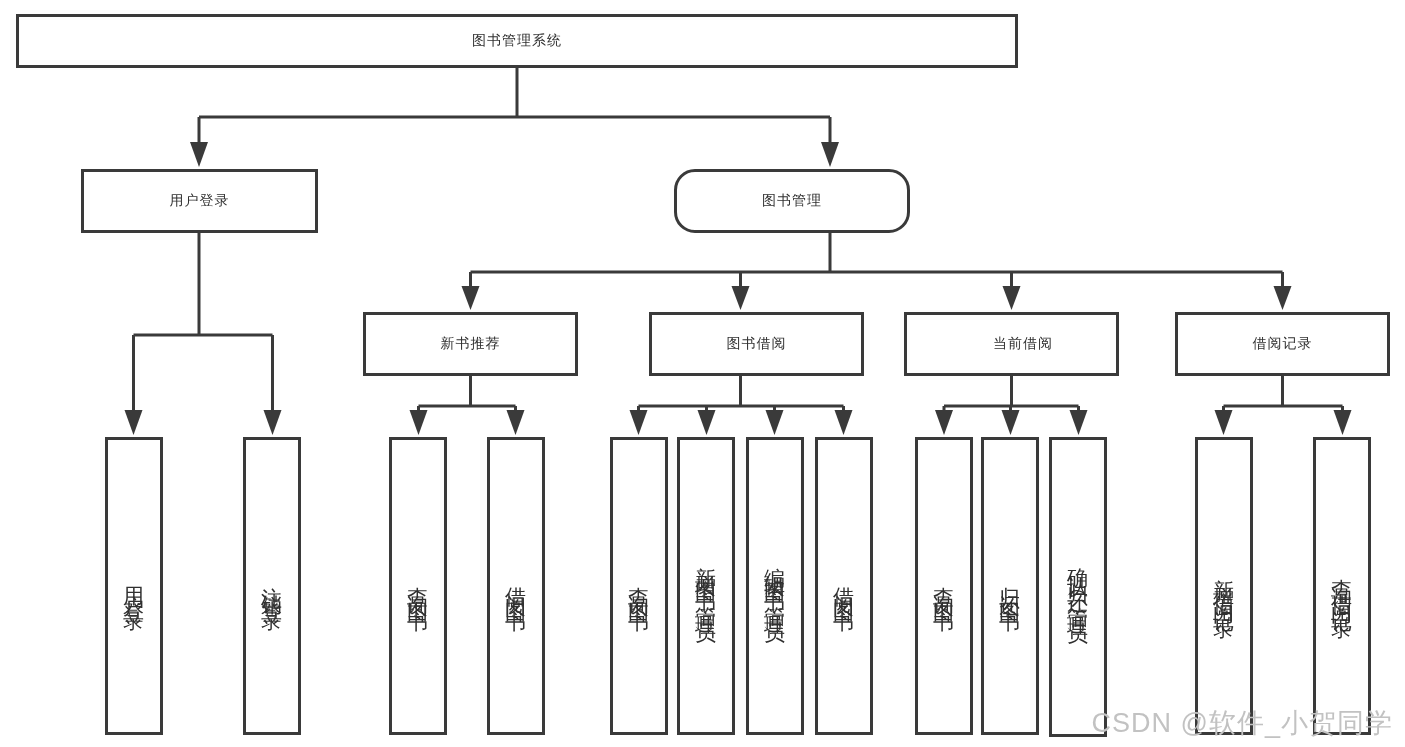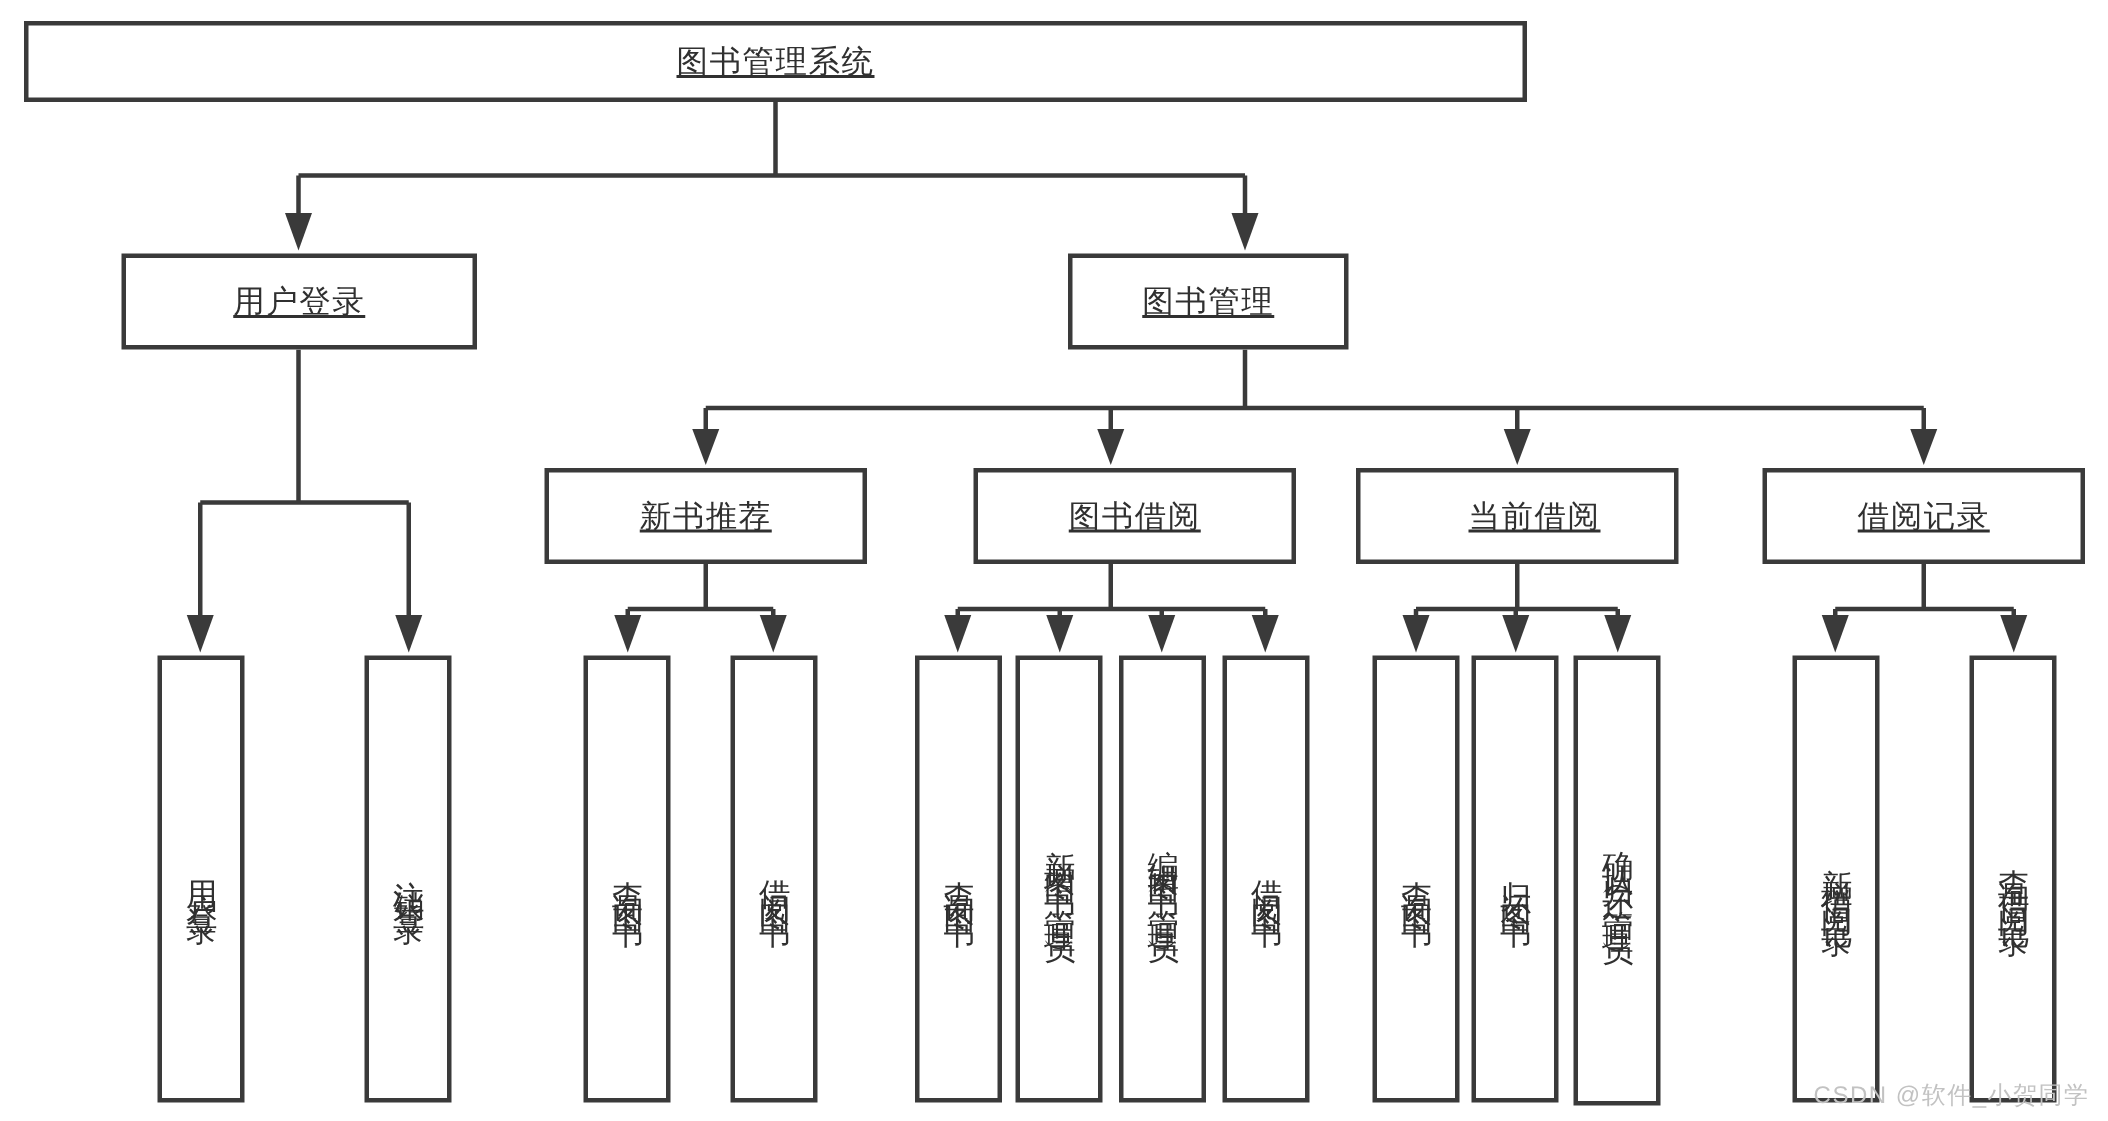--- a/index.html
+++ b/index.html
@@ -5,28 +5,28 @@
   html,body{margin:0;padding:0;background:#ffffff;}
   .canvas{
     position:relative;width:1405px;height:747px;background:#ffffff;overflow:hidden;
     font-family:"Liberation Sans",sans-serif;color:#303030;
   }
   .connectors{position:absolute;left:0;top:0;z-index:1;}
   .node{
     position:absolute;box-sizing:border-box;border:3px solid #3a3a3a;background:#ffffff;
     display:flex;align-items:center;justify-content:center;z-index:2;
   }
-  .node.h span{font-size:21px;letter-spacing:1px;white-space:nowrap;text-decoration:underline;}
+  .node.h span{font-size:14px;letter-spacing:1px;white-space:nowrap;}
   .node.v span{
     writing-mode:vertical-rl;text-orientation:mixed;
     font-size:21px;letter-spacing:8px;line-height:1;
   }
   .watermark{
     position:absolute;right:12px;bottom:6px;z-index:3;
-    font-size:16px;color:#c2c2c2;letter-spacing:1px;white-space:nowrap;
+    font-size:27px;color:#c2c2c2;letter-spacing:1px;white-space:nowrap;
   }
 </style>
 </head>
 <body>
 
 <div class="canvas">
 
   <svg class="connectors" width="1405" height="747" viewBox="0 0 1405 747">
     <g stroke="#3a3a3a" stroke-width="3" fill="none">
 
@@ -70,21 +70,21 @@
     </g>
   </svg>
 
   <div class="node h" style="left:16px;top:14px;width:1002px;height:54px;">
     <span>图书管理系统</span>
   </div>
 
   <div class="node h" style="left:81px;top:169px;width:237px;height:64px;">
     <span>用户登录</span>
   </div>
-  <div class="node h" style="left:712px;top:169px;width:187px;height:64px;">
+  <div class="node h" style="left:674px;top:169px;width:236px;height:64px;border-radius:21px;">
     <span>图书管理</span>
   </div>
 
   <div class="node h" style="left:363px;top:312px;width:215px;height:64px;align-items:center;">
     <span>新书推荐</span>
   </div>
   <div class="node h" style="left:633px;top:312px;width:215px;height:64px;margin-left:16px;">
     <span>图书借阅</span>
   </div>
   <div class="node h" style="left:904px;top:312px;width:215px;height:64px;padding-left:23px;">

